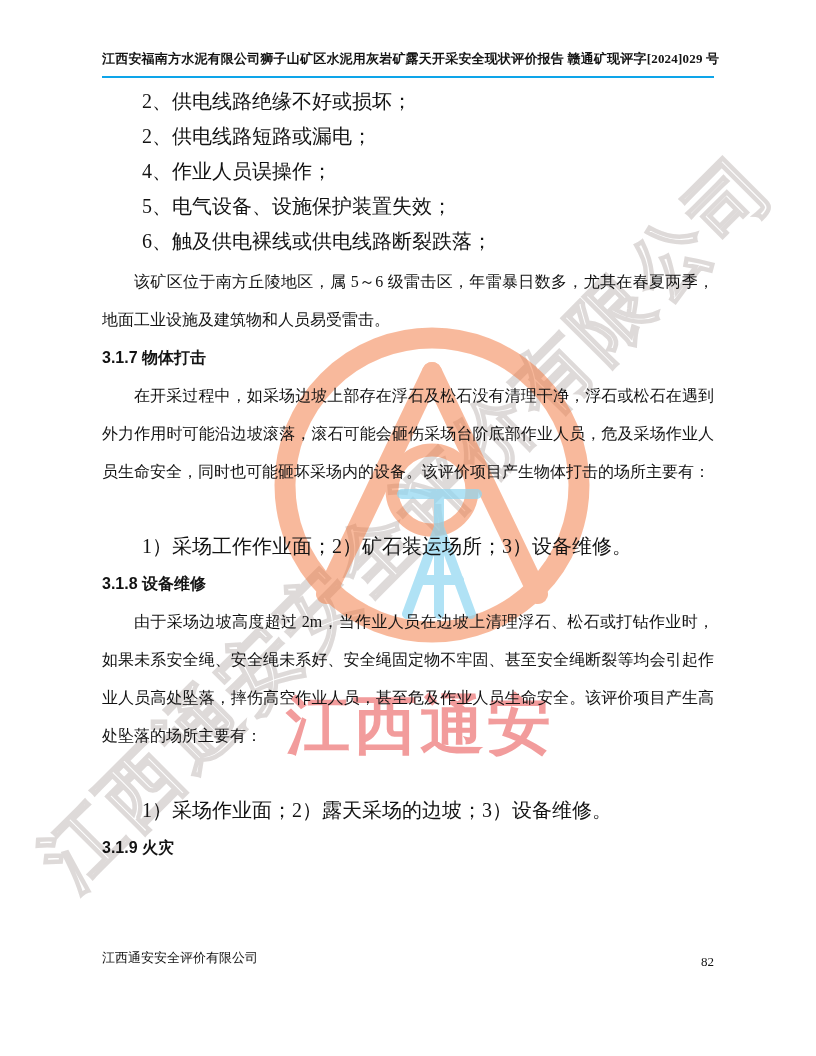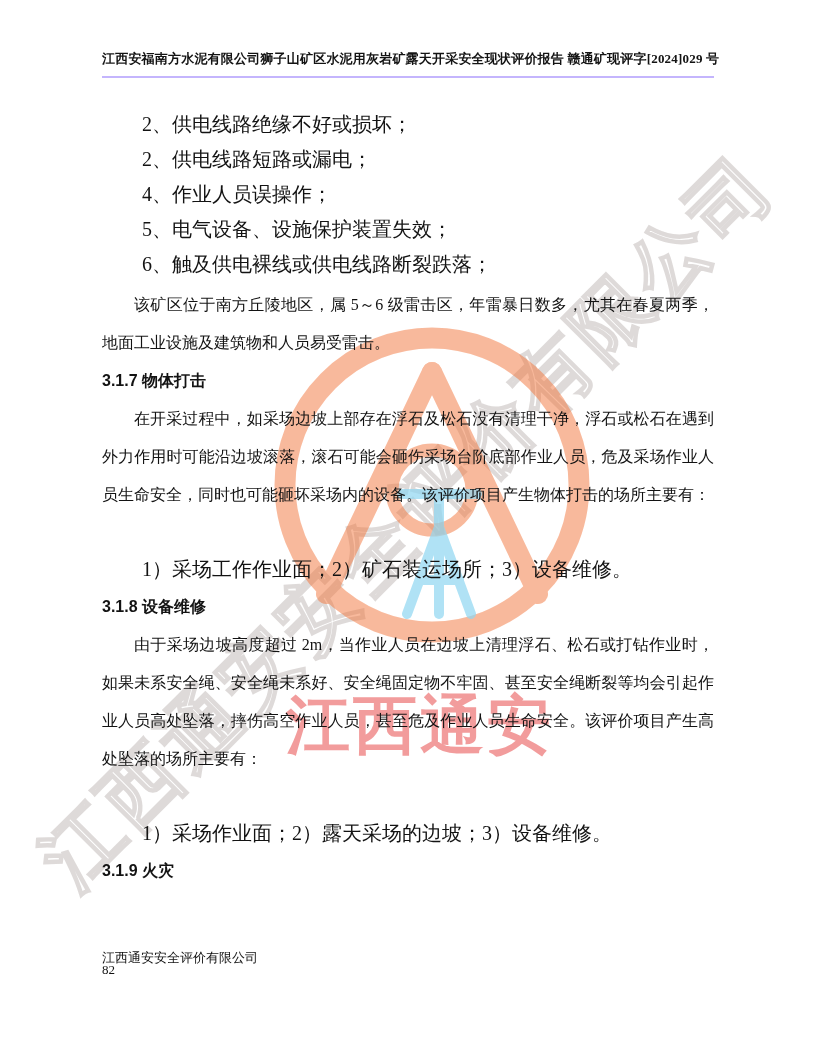--- a/index.html
+++ b/index.html
@@ -25,43 +25,43 @@
   .wm-red{
     position:absolute;left:286px;top:682px;
     font-family:"Liberation Sans","DejaVu Sans",sans-serif;
     font-size:64px;font-weight:bold;letter-spacing:3px;
     color:rgba(232,74,74,0.55);white-space:nowrap;
   }
   
   .content{position:absolute;left:102px;top:50px;width:612px;z-index:1;}
   .doc-header{
     text-align:center;font-weight:bold;font-size:13px;line-height:17px;
-    white-space:nowrap;padding-bottom:9px;border-bottom:2px solid #c4b5fd;
-    margin-bottom:29px;letter-spacing:0.2px;
+    white-space:nowrap;padding-bottom:9px;border-bottom:2px solid #0ea5e9;
+    margin-bottom:6px;letter-spacing:0.2px;
   }
   .li-line{
     font-size:20px;line-height:35px;text-indent:2em;white-space:nowrap;
   }
   .para{
     font-size:16px;line-height:38px;text-indent:2em;text-align:justify;
     margin:0;
   }
   .intro{margin-top:4px;}
   .sec-heading{
     font-family:"Liberation Sans","DejaVu Sans",sans-serif;
     font-size:16px;font-weight:bold;line-height:38px;margin:0;
   }
   .list-line{font-size:20px;line-height:38px;text-indent:2em;white-space:nowrap;margin-top:36px;}
   .red-mark{color:#CC2222;}
   .doc-footer{
     position:absolute;left:102px;right:102px;top:950px;z-index:1;
     font-size:13px;line-height:16px;
   }
   .footer-company{position:absolute;left:0;top:0;}
-  .footer-page{position:absolute;left:0;right:0;top:12px;text-align:left;}
+  .footer-page{position:absolute;left:0;right:0;top:4px;text-align:right;}
 </style>
 </head>
 <body>
 
 <div class="page">
 
   <div class="wm-layer">
     <div class="wm-diagonal">江西通安安全评价有限公司</div>
 
     <svg class="wm-logo" width="360" height="330" viewBox="0 0 360 330">

